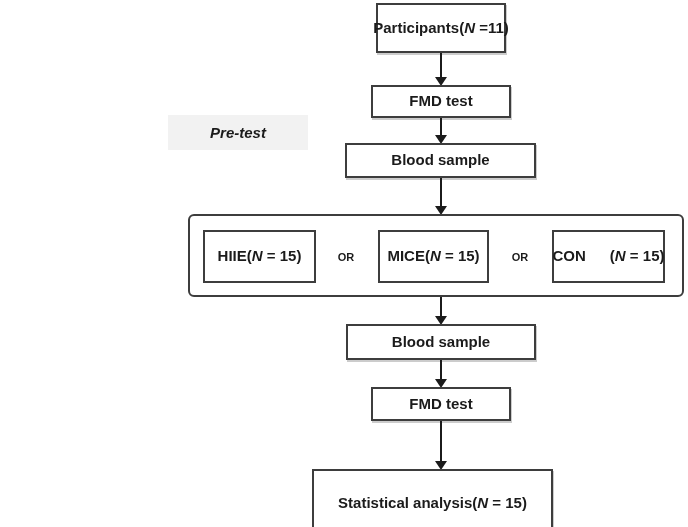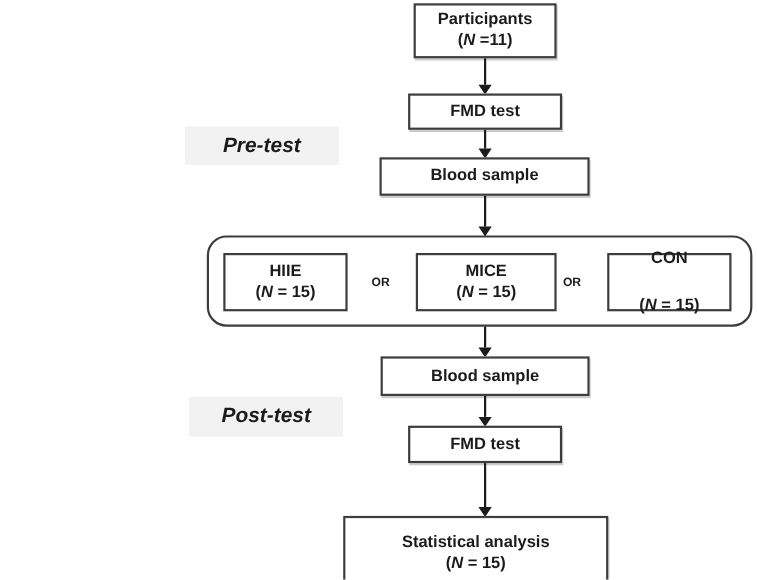--- a/index.html
+++ b/index.html
@@ -22,21 +22,21 @@
     background: var(--background);
     overflow: hidden;
   }
   
   .node {
     position: absolute;
     background: #fff;
     border: 2px solid var(--border);
     box-shadow: 1px 2px 0 rgba(110,110,110,0.35);
     display: flex;
-    flex-direction: column;
+    flex-direction: row;
     align-items: center;
     justify-content: center;
     text-align: center;
     font-weight: bold;
     font-size: 15px;
     line-height: 1.25;
     color: var(--text);
   }
   .node .sub { white-space: pre; }
   .it { font-style: italic; }
@@ -45,47 +45,47 @@
   .n-fmd1         { left: 371px; top: 85px;  width: 140px; height: 33px; }
   .n-blood1       { left: 345px; top: 143px; width: 191px; height: 35px; }
   .n-blood2       { left: 346px; top: 324px; width: 190px; height: 36px; }
   .n-fmd2         { left: 371px; top: 387px; width: 140px; height: 34px; }
   .n-stat         { left: 312px; top: 469px; width: 241px; height: 68px; }
   
   .alloc-group {
     position: absolute;
     left: 188px; top: 214px; width: 496px; height: 83px;
     border: 2px solid var(--border);
-    border-radius: 18px;
+    border-radius: 6px;
     background: #fff;
   }
   .alloc-group .node { box-shadow: none; }
   .n-hiie { left: 13px;  top: 14px; width: 113px; height: 53px; }
-  .n-mice { left: 188px; top: 14px; width: 128px; height: 53px; }
+  .n-mice { left: 188px; top: 14px; width: 111px; height: 53px; }
   .n-con  { left: 362px; top: 14px; width: 113px; height: 53px; gap: 24px; }
   .or-label {
     position: absolute;
     top: 0; height: 81px;
     width: 60px;
     display: flex; align-items: center; justify-content: center;
     font-weight: bold; font-size: 11px;
   }
   .or-1 { left: 126px; }
   .or-2 { left: 300px; }
   
   .stage {
     position: absolute;
     background: var(--label-bg);
     display: flex;
     flex-direction: column;
     align-items: center;
     justify-content: center;
     font-style: italic;
     font-weight: bold;
-    font-size: 19px;
+    font-size: 15px;
     text-align: right;
   }
   .s-pre  { left: 168px; top: 115px; width: 140px; height: 35px; }
   .s-allo { left: 4px;   top: 216px; width: 167px; height: 67px; justify-content: space-between; padding: 8px 0 10px; }
   .s-post { left: 172px; top: 361px; width: 140px; height: 36px; }
   
   .arrow {
     position: absolute;
     left: 435px;
     width: 12px;
@@ -169,23 +169,20 @@
 
   <div class="node n-blood2">
     <div>Blood sample</div>
   </div>
 
   <div class="arrow a5">
       <div class="shaft"></div>
       <div class="head"></div>
     </div>
 
-  <div class="stage s-post">
-    <div>Post-test</div>
-  </div>
 
   <div class="node n-fmd2">
     <div>FMD test</div>
   </div>
 
   <div class="arrow a6">
       <div class="shaft"></div>
       <div class="head"></div>
     </div>
 

